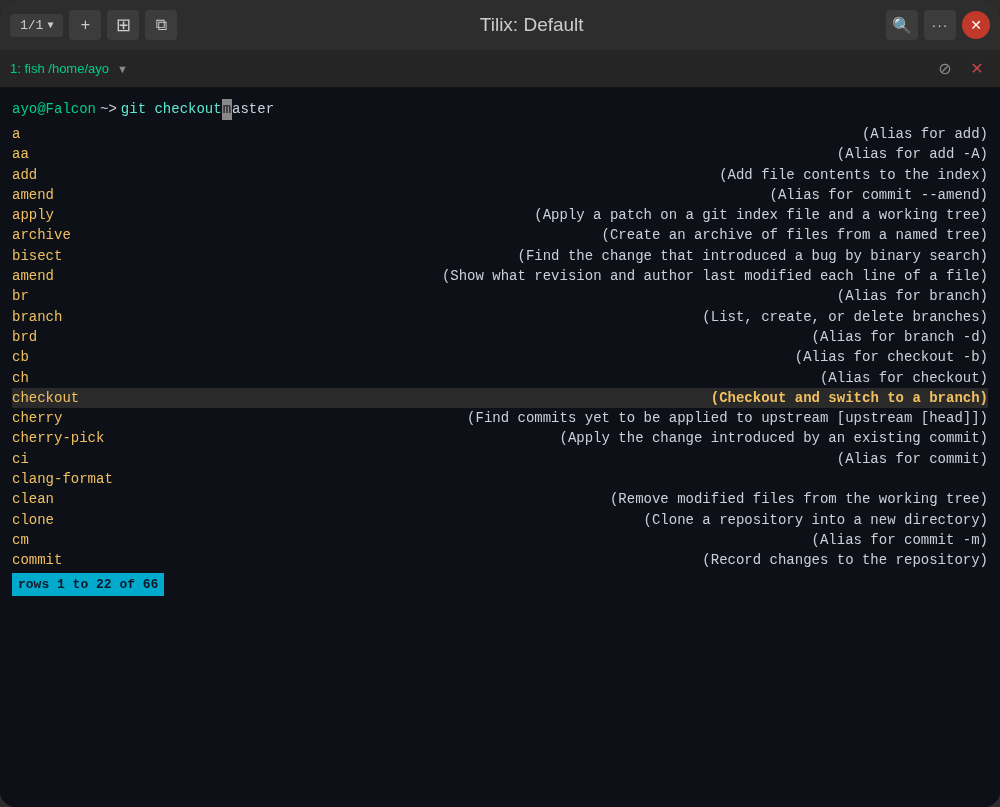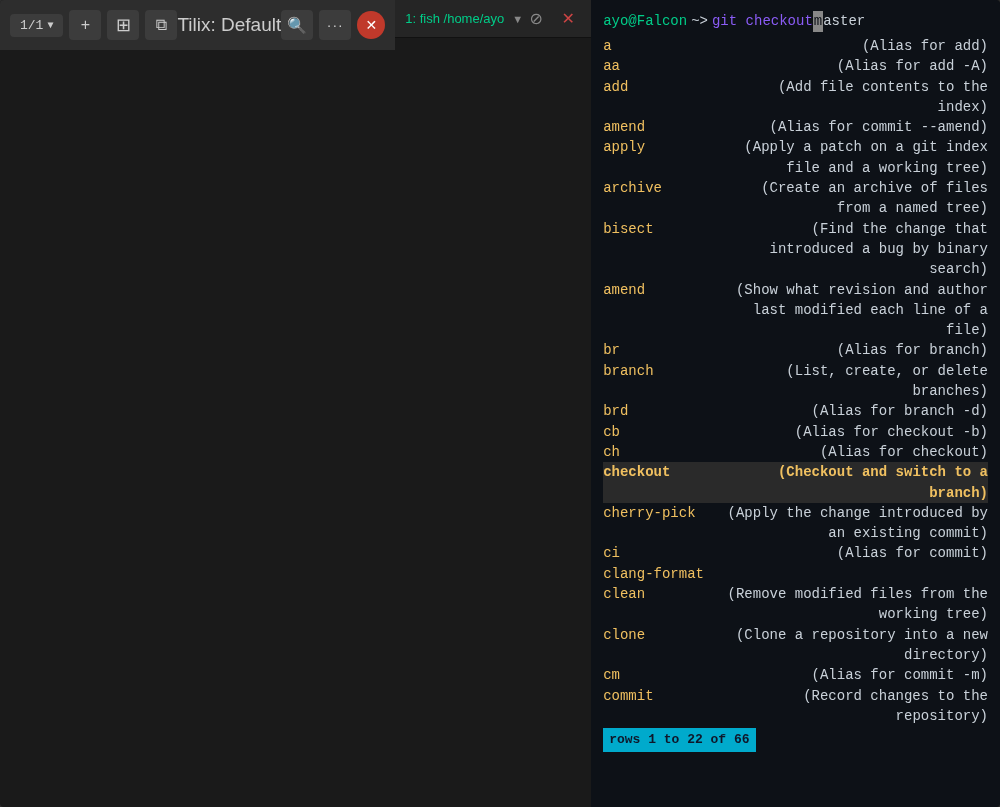--- a/index.html
+++ b/index.html
@@ -9,24 +9,24 @@
       font-family: 'Courier New', Courier, monospace;
       width: 1000px;
       height: 807px;
       overflow: hidden;
     }
 
     .window {
       width: 1000px;
       height: 807px;
       background: #1a1a1a;
-      border-radius: 4px;
+      border-radius: 16px;
       overflow: hidden;
       display: flex;
-      flex-direction: row;
+      flex-direction: column;
     }
 
     
     .titlebar {
       background: #2d2d2d;
       height: 50px;
       display: flex;
       align-items: center;
       padding: 0 10px;
       flex-shrink: 0;
@@ -163,21 +163,21 @@
     .prompt-user {
       color: #00cc88;
     }
 
     .prompt-arrow {
       color: #c9d1d9;
       margin: 0 4px;
     }
 
     .prompt-cmd {
-      color: #8b5cf6;
+      color: #5eead4;
     }
 
     .prompt-cursor {
       background: #888;
       color: #0d1117;
       padding: 0 1px;
     }
 
     .prompt-arg {
       color: #c9d1d9;
@@ -197,21 +197,21 @@
       background: #2a2a2a;
     }
 
     .cmd-name {
       color: #f0c060;
       min-width: 120px;
       flex-shrink: 0;
     }
 
     .cmd-name.selected-name {
-      font-weight: bold;
+      font-weight: normal;
     }
 
     .cmd-desc {
       color: #c9d1d9;
       text-align: right;
       flex: 1;
     }
 
     .cmd-desc.selected-desc {
       color: #f0c060;
@@ -341,20 +341,24 @@
         </div>
         <div class="cmd-row">
           <span class="cmd-name">ch</span>
           <span class="cmd-desc">(Alias for checkout)</span>
         </div>
         <div class="cmd-row selected">
           <span class="cmd-name selected-name">checkout</span>
           <span class="cmd-desc selected-desc">(Checkout and switch to a branch)</span>
         </div>
         <div class="cmd-row">
+          <span class="cmd-name">cherry</span>
+          <span class="cmd-desc">(Find commits yet to be applied to upstream [upstream [head]])</span>
+        </div>
+        <div class="cmd-row">
           <span class="cmd-name">cherry-pick</span>
           <span class="cmd-desc">(Apply the change introduced by an existing commit)</span>
         </div>
         <div class="cmd-row">
           <span class="cmd-name">ci</span>
           <span class="cmd-desc">(Alias for commit)</span>
         </div>
         <div class="cmd-row">
           <span class="cmd-name">clang-format</span>
         </div>

